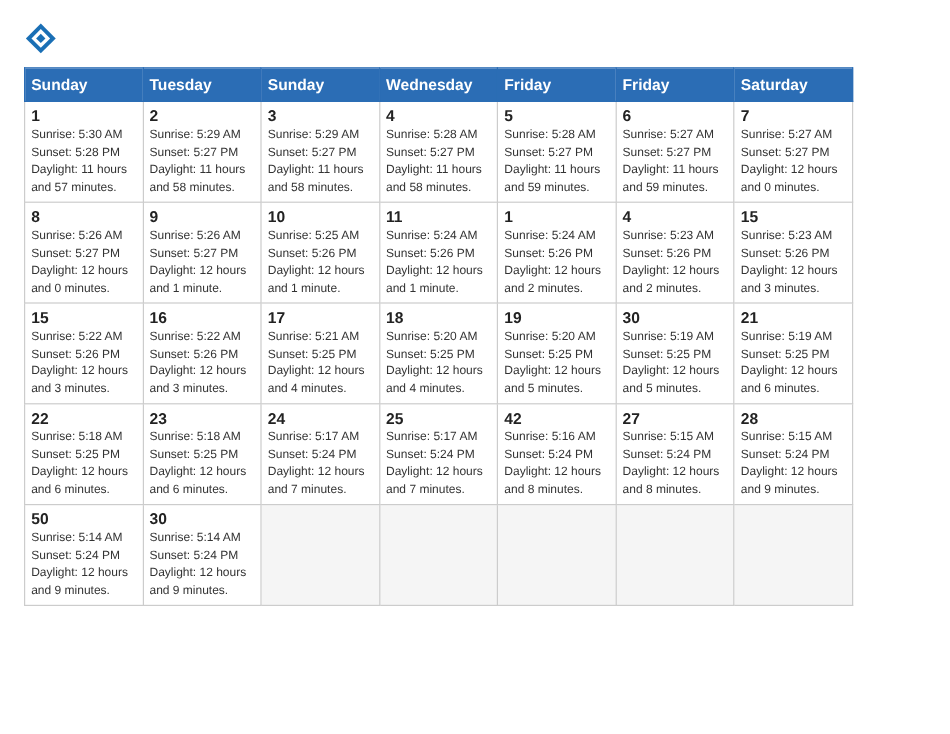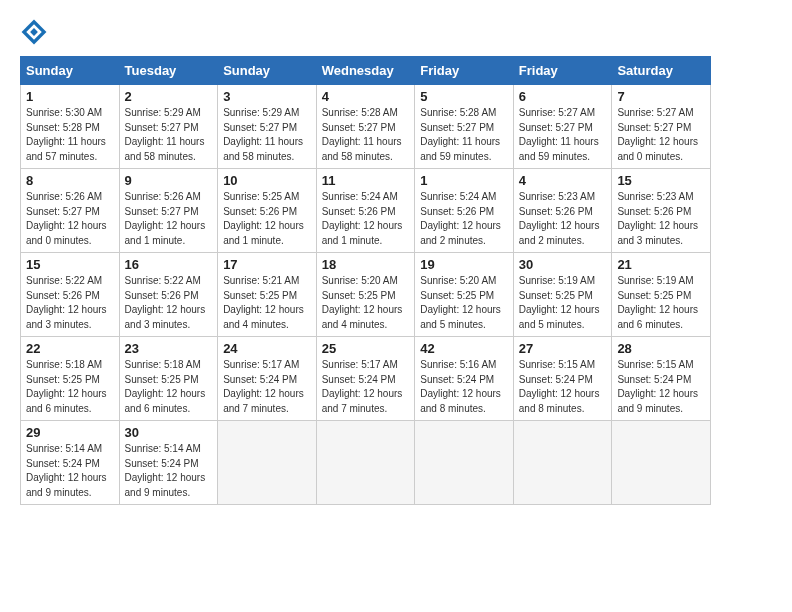--- a/index.html
+++ b/index.html
@@ -246,21 +246,21 @@
         <span class="day-num">27</span>
         <span class="day-info">Sunrise: 5:15 AM<br>Sunset: 5:24 PM<br>Daylight: 12 hours<br>and 8 minutes.</span>
       </td>
           <td>
         <span class="day-num">28</span>
         <span class="day-info">Sunrise: 5:15 AM<br>Sunset: 5:24 PM<br>Daylight: 12 hours<br>and 9 minutes.</span>
       </td>
         </tr>
         <tr>
           <td>
-        <span class="day-num">29</span>
+        <span class="day-num">50</span>
         <span class="day-info">Sunrise: 5:14 AM<br>Sunset: 5:24 PM<br>Daylight: 12 hours<br>and 9 minutes.</span>
       </td>
           <td>
         <span class="day-num">30</span>
         <span class="day-info">Sunrise: 5:14 AM<br>Sunset: 5:24 PM<br>Daylight: 12 hours<br>and 9 minutes.</span>
       </td>
           <td class="empty-cell"></td>
           <td class="empty-cell"></td>
           <td class="empty-cell"></td>
           <td class="empty-cell"></td>

